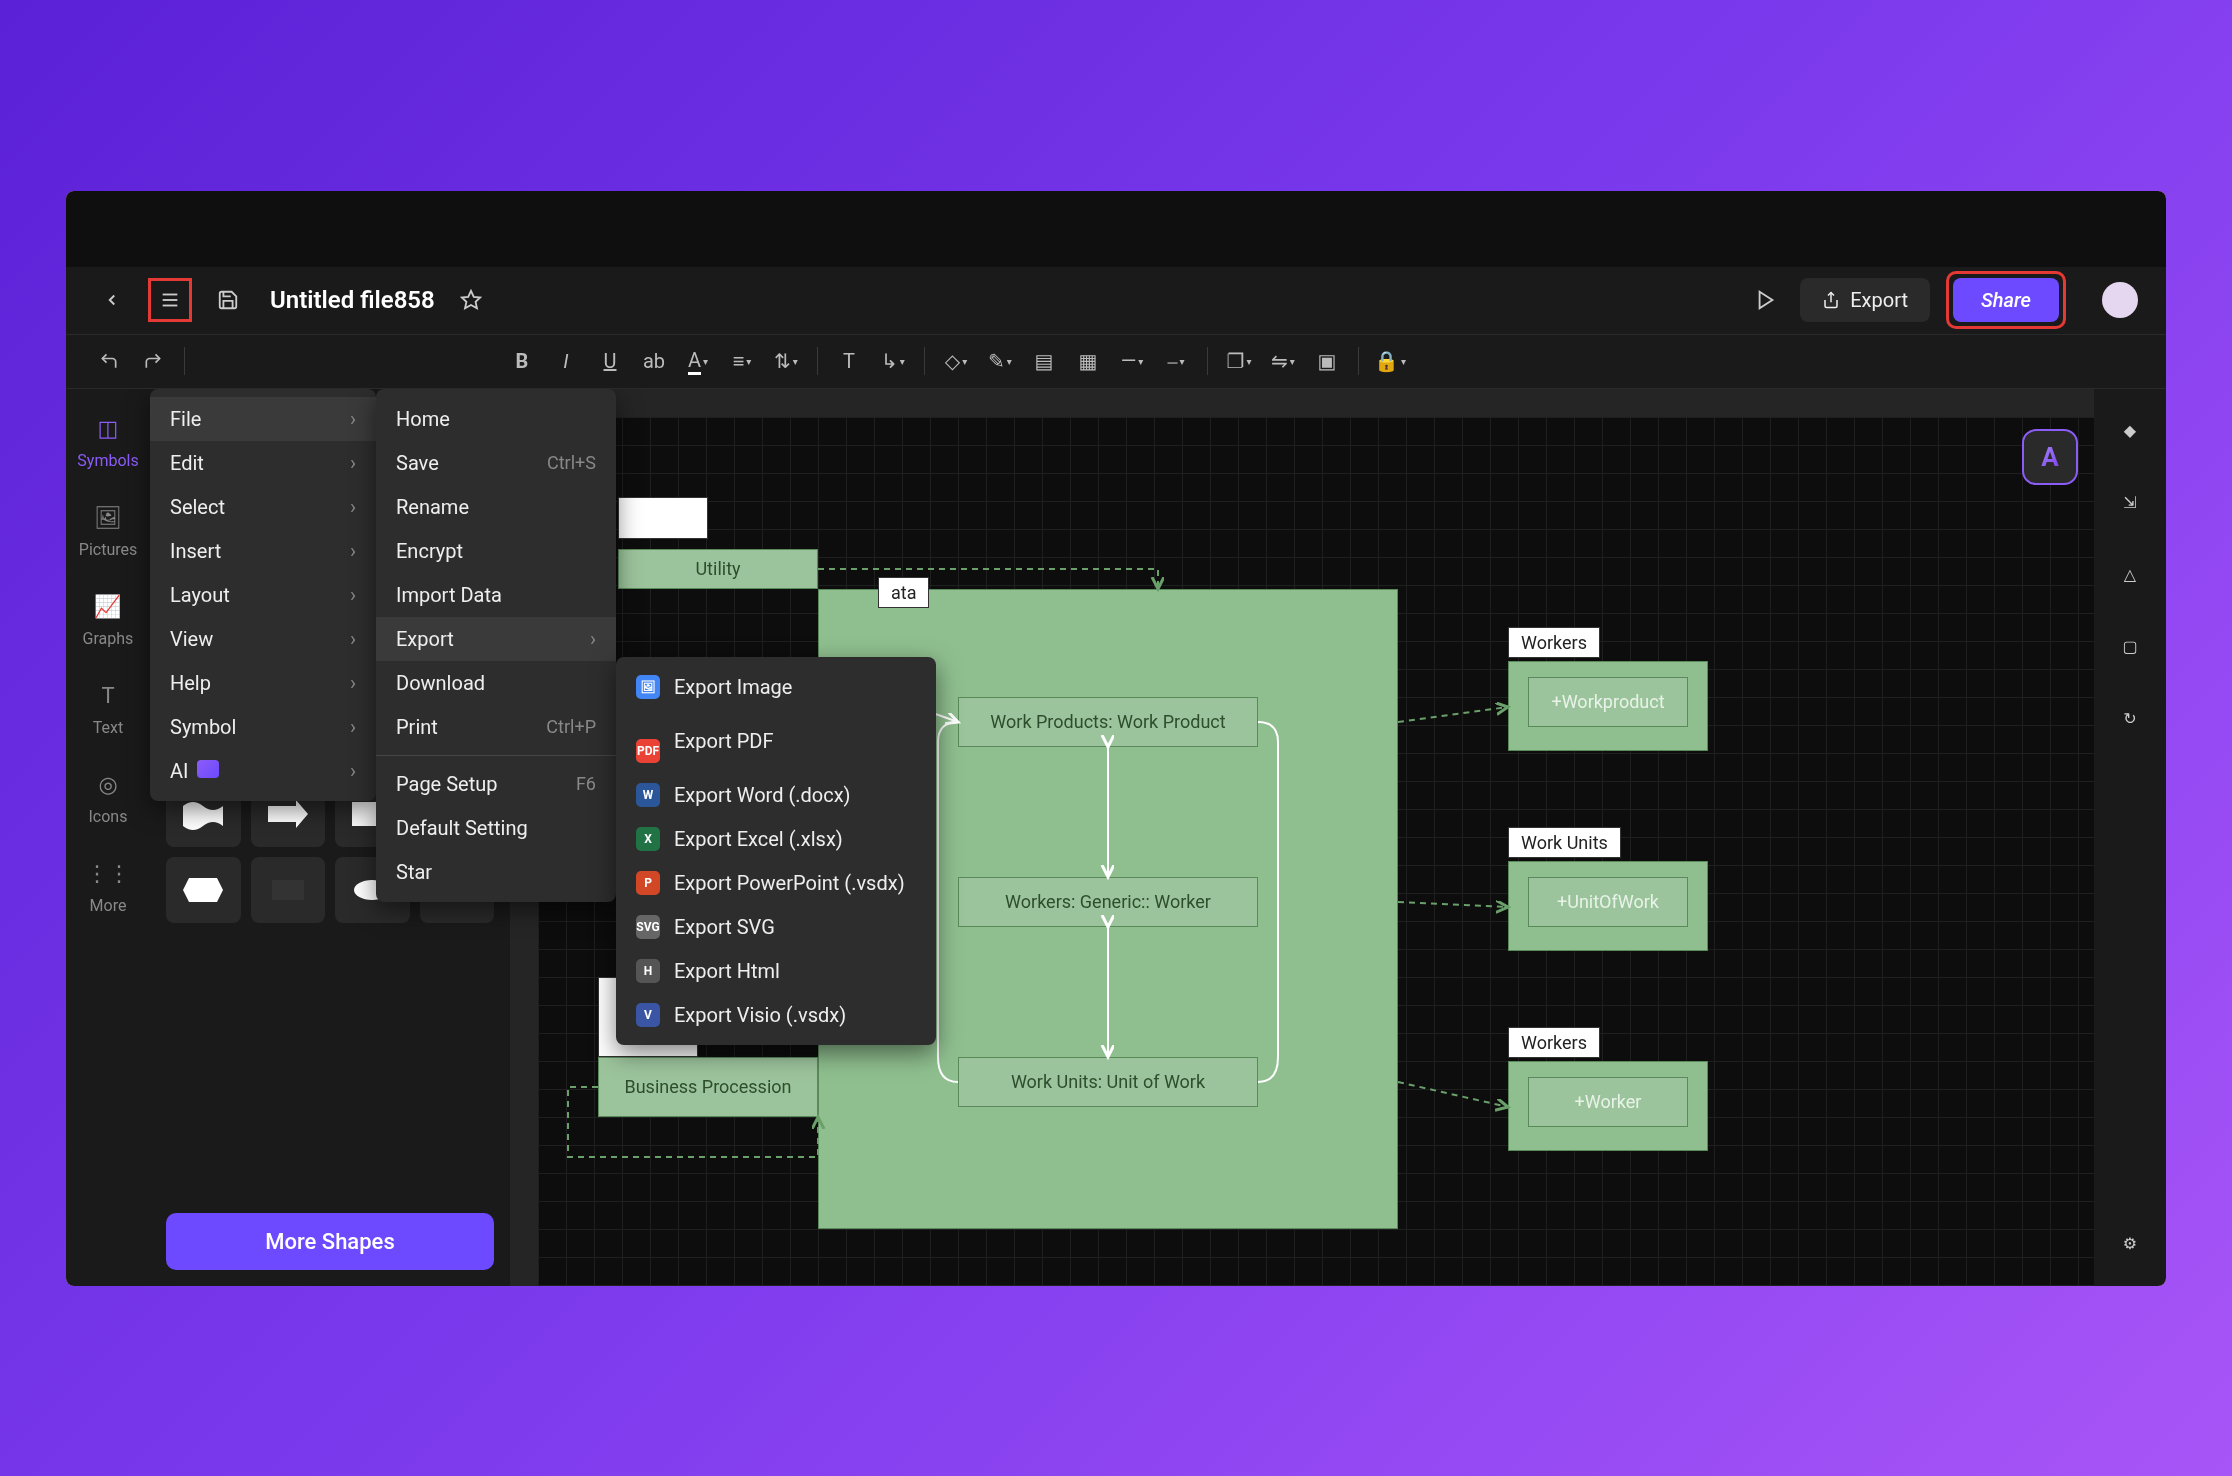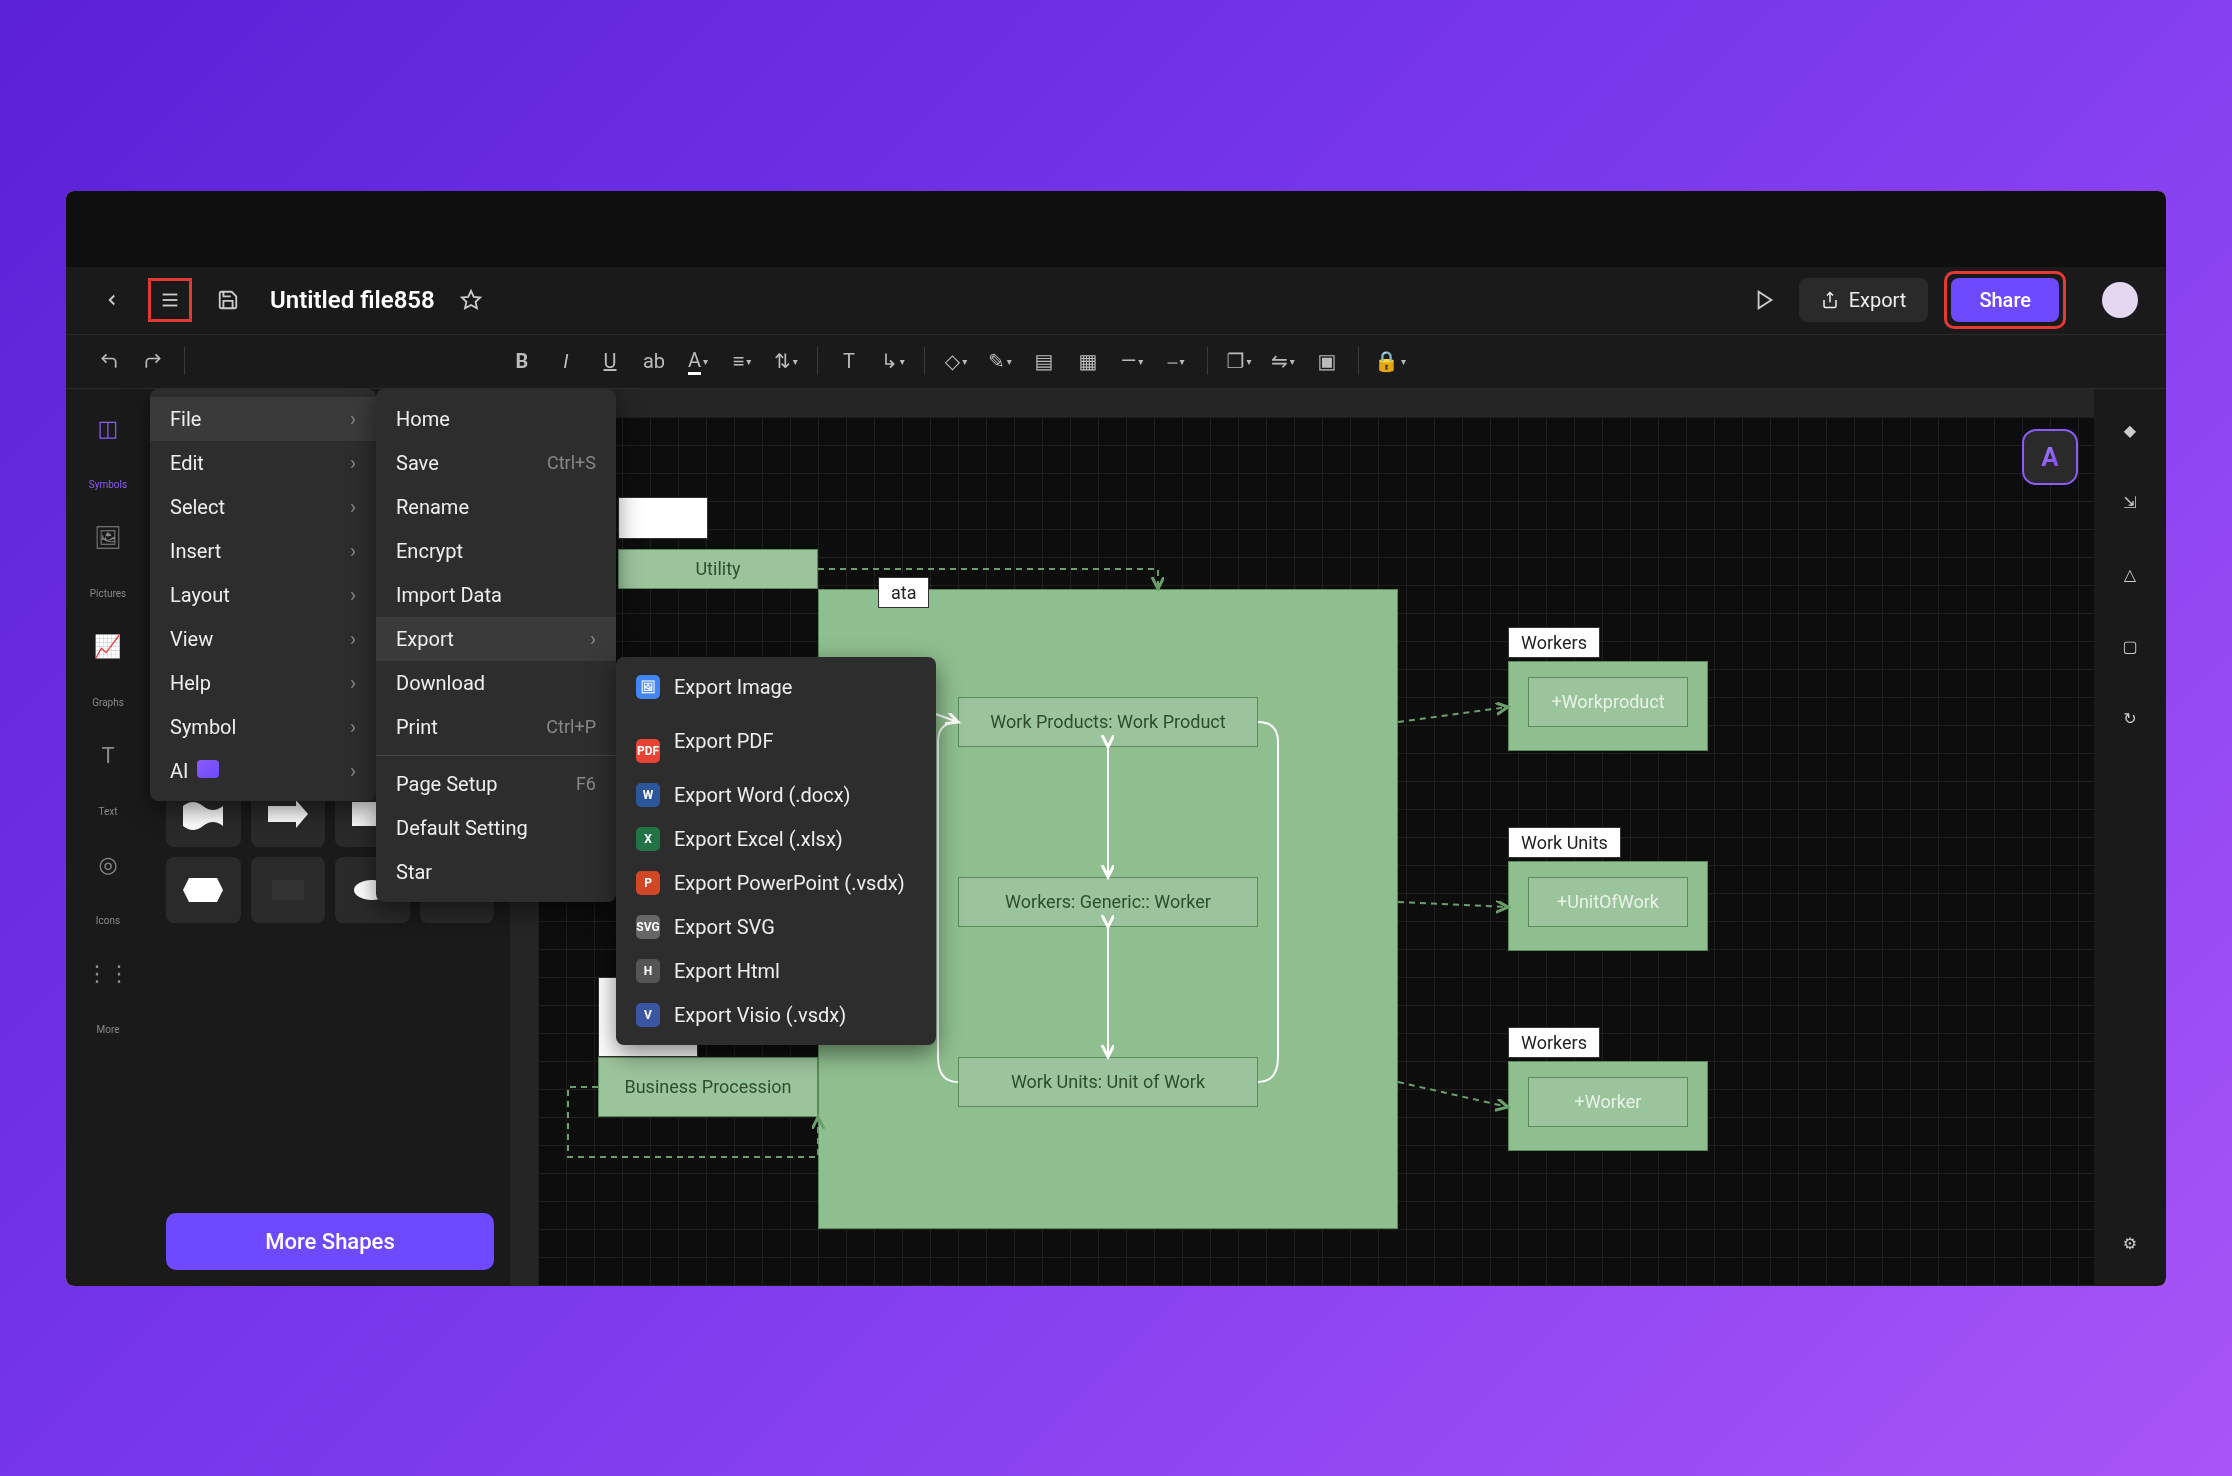--- a/index.html
+++ b/index.html
@@ -6,33 +6,33 @@
 body { background: linear-gradient(135deg, #5b21d6 0%, #7c3aed 50%, #a855f7 100%); width: 2232px; height: 1476px; display: flex; align-items: center; justify-content: center; }
 .app-frame { width: 2100px; height: 1095px; background: #f9a8d4; border-radius: 8px; overflow: hidden; display: flex; flex-direction: column; }
 .titlebar-gap { height: 76px; background: #0f0f0f; }
 .topbar { height: 68px; background: #1a1a1a; display: flex; align-items: center; padding: 0 28px; border-bottom: 1px solid #2a2a2a; }
 .topbar-left { display: flex; align-items: center; gap: 18px; }
 .icon-btn { width: 36px; height: 36px; display: flex; align-items: center; justify-content: center; color: #ccc; cursor: pointer; border-radius: 6px; }
 .menu-trigger { width: 44px; height: 44px; border: 3px solid #e53935; display: flex; align-items: center; justify-content: center; color: #ccc; }
 .filename { color: #fff; font-size: 24px; font-weight: 600; margin-left: 6px; }
 .topbar-right { margin-left: auto; display: flex; align-items: center; gap: 16px; }
 .btn-outline { background: #2a2a2a; color: #eee; border: none; padding: 10px 22px; border-radius: 8px; font-size: 20px; display: flex; align-items: center; gap: 10px; cursor: pointer; }
-.btn-primary { background: #6d4aff; color: #fff; border: none; padding: 10px 28px; border-radius: 8px; font-size: 20px; font-weight: 500; cursor: pointer; }
+.btn-primary { background: #6d4aff; color: #fff; border: none; padding: 10px 28px; border-radius: 8px; font-size: 20px; font-weight: 500; cursor: pointer; font-style: italic; }
 .share-highlight { border: 3px solid #e53935; padding: 4px; border-radius: 10px; }
 .avatar { width: 36px; height: 36px; border-radius: 50%; background: #e6d7f0; margin-left: 20px; }
 .toolbar { height: 54px; background: #1a1a1a; display: flex; align-items: center; padding: 0 24px; gap: 6px; border-bottom: 1px solid #2a2a2a; overflow: hidden; }
 .tool-icon { width: 38px; height: 38px; display: flex; align-items: center; justify-content: center; color: #bbb; cursor: pointer; border-radius: 6px; font-size: 20px; }
 .tool-sep { width: 1px; height: 28px; background: #3a3a3a; margin: 0 6px; }
 .tool-drop::after { content: "▾"; font-size: 10px; margin-left: 2px; }
 .main-area { flex: 1; display: flex; overflow: hidden; }
 .left-rail { width: 84px; background: #1a1a1a; display: flex; flex-direction: column; align-items: center; padding-top: 24px; gap: 32px; }
 .rail-item { display: flex; flex-direction: column; align-items: center; gap: 6px; color: #888; cursor: pointer; }
 .rail-item.active { color: #8b5cf6; }
 .rail-item .ri-icon { width: 32px; height: 32px; display: flex; align-items: center; justify-content: center; font-size: 22px; }
-.rail-item .ri-label { font-size: 10px; margin-top: 28px; }
+.rail-item .ri-label { font-size: 16px; }
 .shapes-panel { width: 360px; background: #1a1a1a; padding: 12px 16px 16px; display: flex; flex-direction: column; position: relative; }
 .shapes-grid { display: grid; grid-template-columns: repeat(4, 1fr); gap: 10px; flex: 1; align-content: start; }
 .shape-cell { background: #2a2a2a; border-radius: 8px; height: 66px; display: flex; align-items: center; justify-content: center; cursor: pointer; }
 .shape-cell svg { width: 44px; height: 36px; }
 .more-shapes { margin-top: 16px; background: #6d4aff; color: #fff; border: none; border-radius: 10px; padding: 16px; font-size: 22px; font-weight: 500; cursor: pointer; }
 .canvas-area { flex: 1; background: #0d0d0d; position: relative; overflow: hidden; }
 .ruler-top { position: absolute; top: 0; left: 0; right: 0; height: 28px; background: #252525; }
 .ruler-left { position: absolute; top: 28px; left: 0; bottom: 0; width: 28px; background: #252525; }
 .canvas-inner { position: absolute; top: 28px; left: 28px; right: 0; bottom: 0; background-color: #0d0d0d; background-image: linear-gradient(#1f1f1f 1px, transparent 1px), linear-gradient(90deg, #1f1f1f 1px, transparent 1px); background-size: 28px 28px; }
 .right-rail { width: 72px; background: #1a1a1a; display: flex; flex-direction: column; align-items: center; padding-top: 24px; gap: 36px; }

